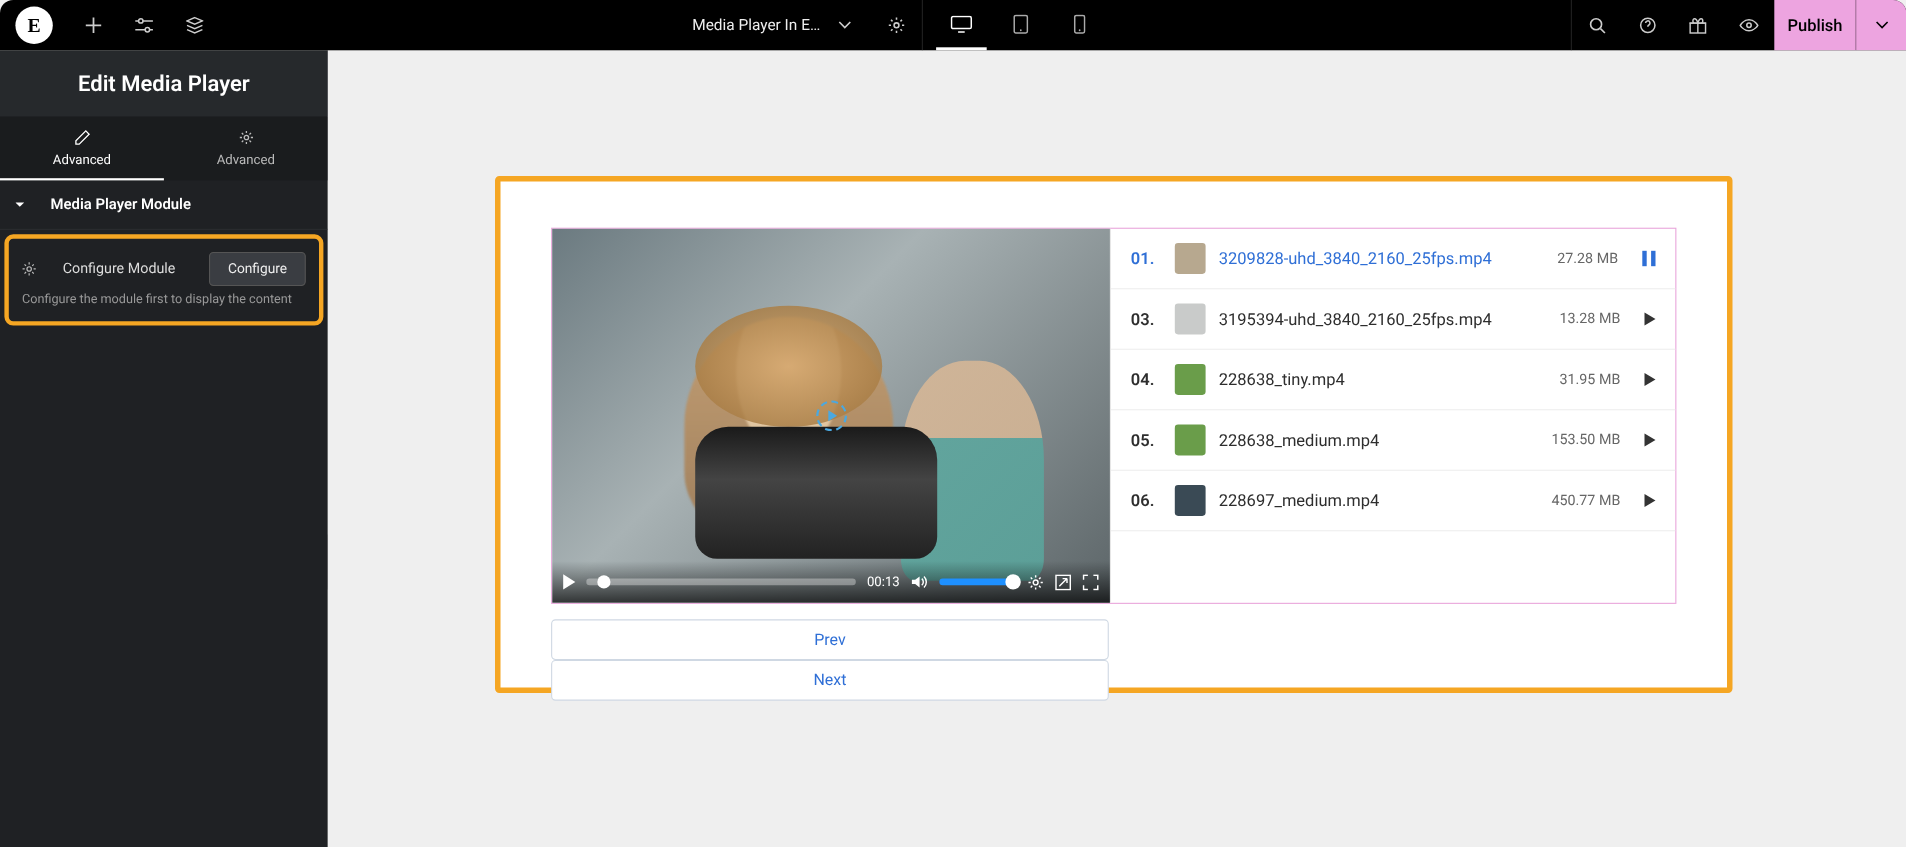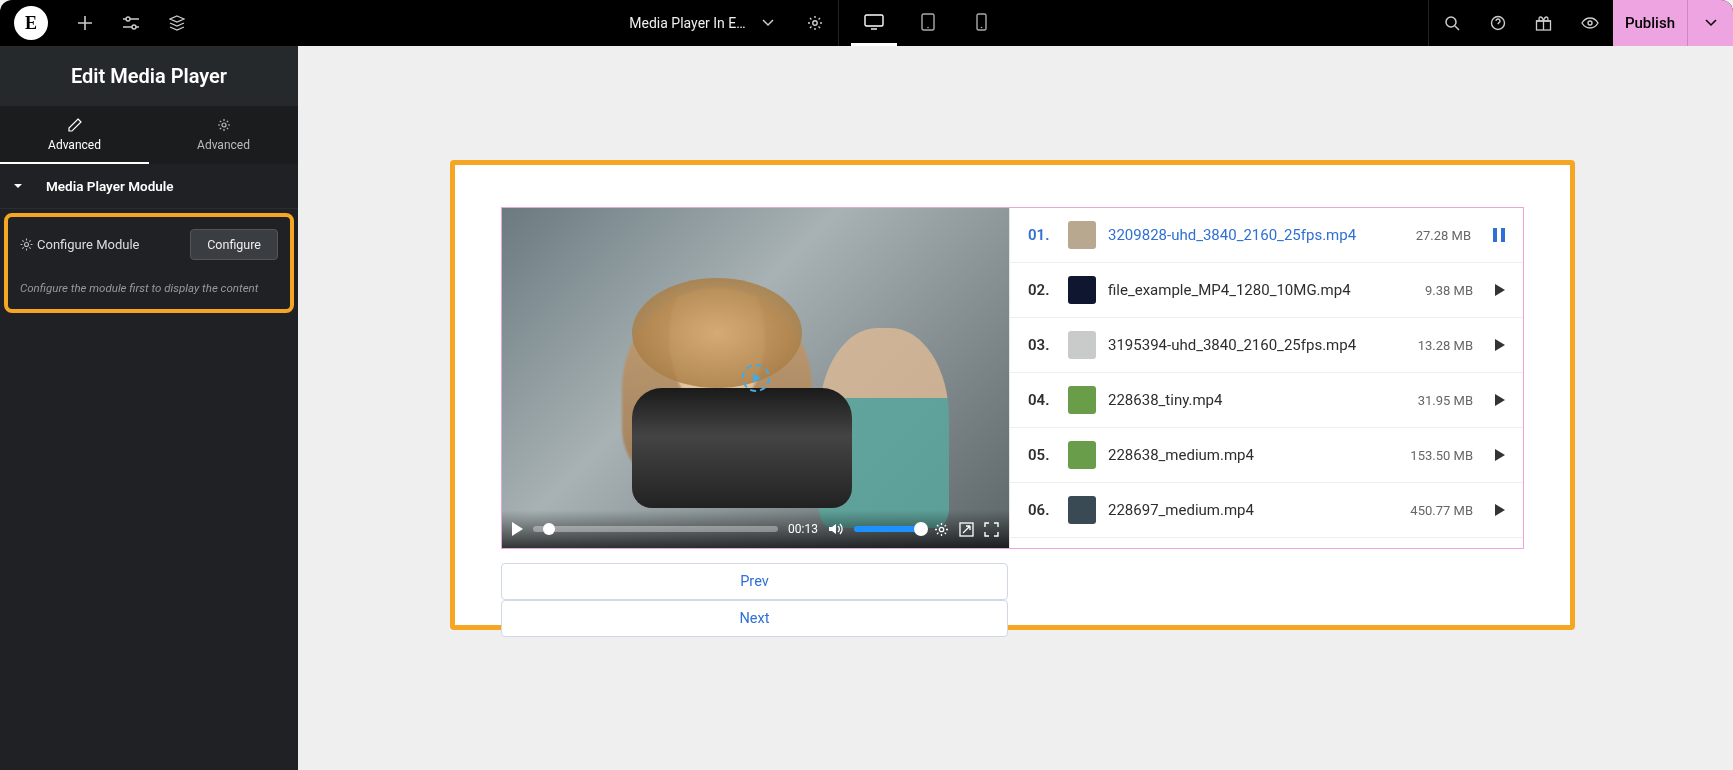--- a/index.html
+++ b/index.html
@@ -22,23 +22,23 @@
 
   
   .sidebar { position: absolute; top: 46px; left: 0; width: 298px; bottom: 0; background: #1f2124; color: #ccc; }
   .panel-title { text-align: center; padding: 18px 0; font-size: 20px; font-weight: 600; color: #fff; background: #26292c; }
   .tabs { display: flex; background: #1a1c1e; }
   .tab { flex: 1; text-align: center; padding: 12px 0 10px; font-size: 12px; color: #bbb; cursor: pointer; display: flex; flex-direction: column; align-items: center; gap: 6px; border-bottom: 2px solid transparent; }
   .tab.active { color: #fff; border-bottom-color: #fff; }
   .section-hdr { display: flex; align-items: center; gap: 24px; padding: 14px 14px; font-size: 13.5px; font-weight: 600; color: #fff; border-bottom: 1px solid #2b2d30; cursor: pointer; }
   .highlight-box { border: 4px solid #f5a623; border-radius: 8px; margin: 4px; padding: 12px 12px 14px; }
   .cfg-row { display: flex; align-items: center; justify-content: space-between; }
-  .cfg-left { display: flex; align-items: center; gap: 4px; color: #ddd; font-size: 13px; }
+  .cfg-left { display: flex; align-items: center; gap: 24px; color: #ddd; font-size: 13px; }
   .cfg-btn { background: #3a3d42; border: 1px solid #555; color: #eee; font-size: 12.5px; padding: 7px 16px; border-radius: 4px; cursor: pointer; }
-  .cfg-desc { font-size: 11.5px; font-style: italic; color: #999; margin-top: 21px; }
+  .cfg-desc { font-size: 11.5px; color: #999; margin-top: 4px; }
   .collapse-handle { position: absolute; right: -12px; top: 440px; width: 12px; height: 50px; background: #000; color: #aaa; display: flex; align-items: center; justify-content: center; font-size: 10px; cursor: pointer; border-radius: 0 3px 3px 0; }
 
   
   .canvas { position: absolute; left: 298px; right: 0; top: 46px; bottom: 0; background: #efefef; }
   .widget-frame { position: absolute; left: 152px; top: 114px; width: 1125px; height: 470px; background: #fff; border: 5px solid #f5a623; border-radius: 4px; padding: 42px 46px 22px; }
   .player-wrap { display: flex; border: 1px solid #e9a6db; }
 
   
   .video { width: 507px; height: 340px; background: linear-gradient(135deg,#6b7a80 0%,#a8b2b4 40%,#5c6568 100%); position: relative; overflow: hidden; }
   .boy { position: absolute; left: 120px; top: 80px; width: 190px; height: 200px; background: radial-gradient(ellipse at 50% 25%, #e8c9a0 0 35%, transparent 36%), linear-gradient(180deg,#c99f6e 0%,#9e7a54 100%); border-radius: 50% 50% 30% 30%; opacity: .9; filter: blur(1px); }
@@ -247,27 +247,20 @@
       </div>
       <div class="playlist" id="playlist">
           <div class="pl-item active">
             <span class="pl-num">01.</span>
             <span class="pl-thumb" style="background:#b7a88f"></span>
             <span class="pl-name">3209828-uhd_3840_2160_25fps.mp4</span>
             <span class="pl-size">27.28 MB</span>
             <span class="pl-pause"></span>
           </div>
           <div class="pl-item">
-            <span class="pl-num">02.</span>
-            <span class="pl-thumb" style="background:#0f1730"></span>
-            <span class="pl-name">file_example_MP4_1280_10MG.mp4</span>
-            <span class="pl-size">9.38 MB</span>
-            <span class="pl-play"></span>
-          </div>
-          <div class="pl-item">
             <span class="pl-num">03.</span>
             <span class="pl-thumb" style="background:#c9cbca"></span>
             <span class="pl-name">3195394-uhd_3840_2160_25fps.mp4</span>
             <span class="pl-size">13.28 MB</span>
             <span class="pl-play"></span>
           </div>
           <div class="pl-item">
             <span class="pl-num">04.</span>
             <span class="pl-thumb" style="background:#6a9d4a"></span>
             <span class="pl-name">228638_tiny.mp4</span>

